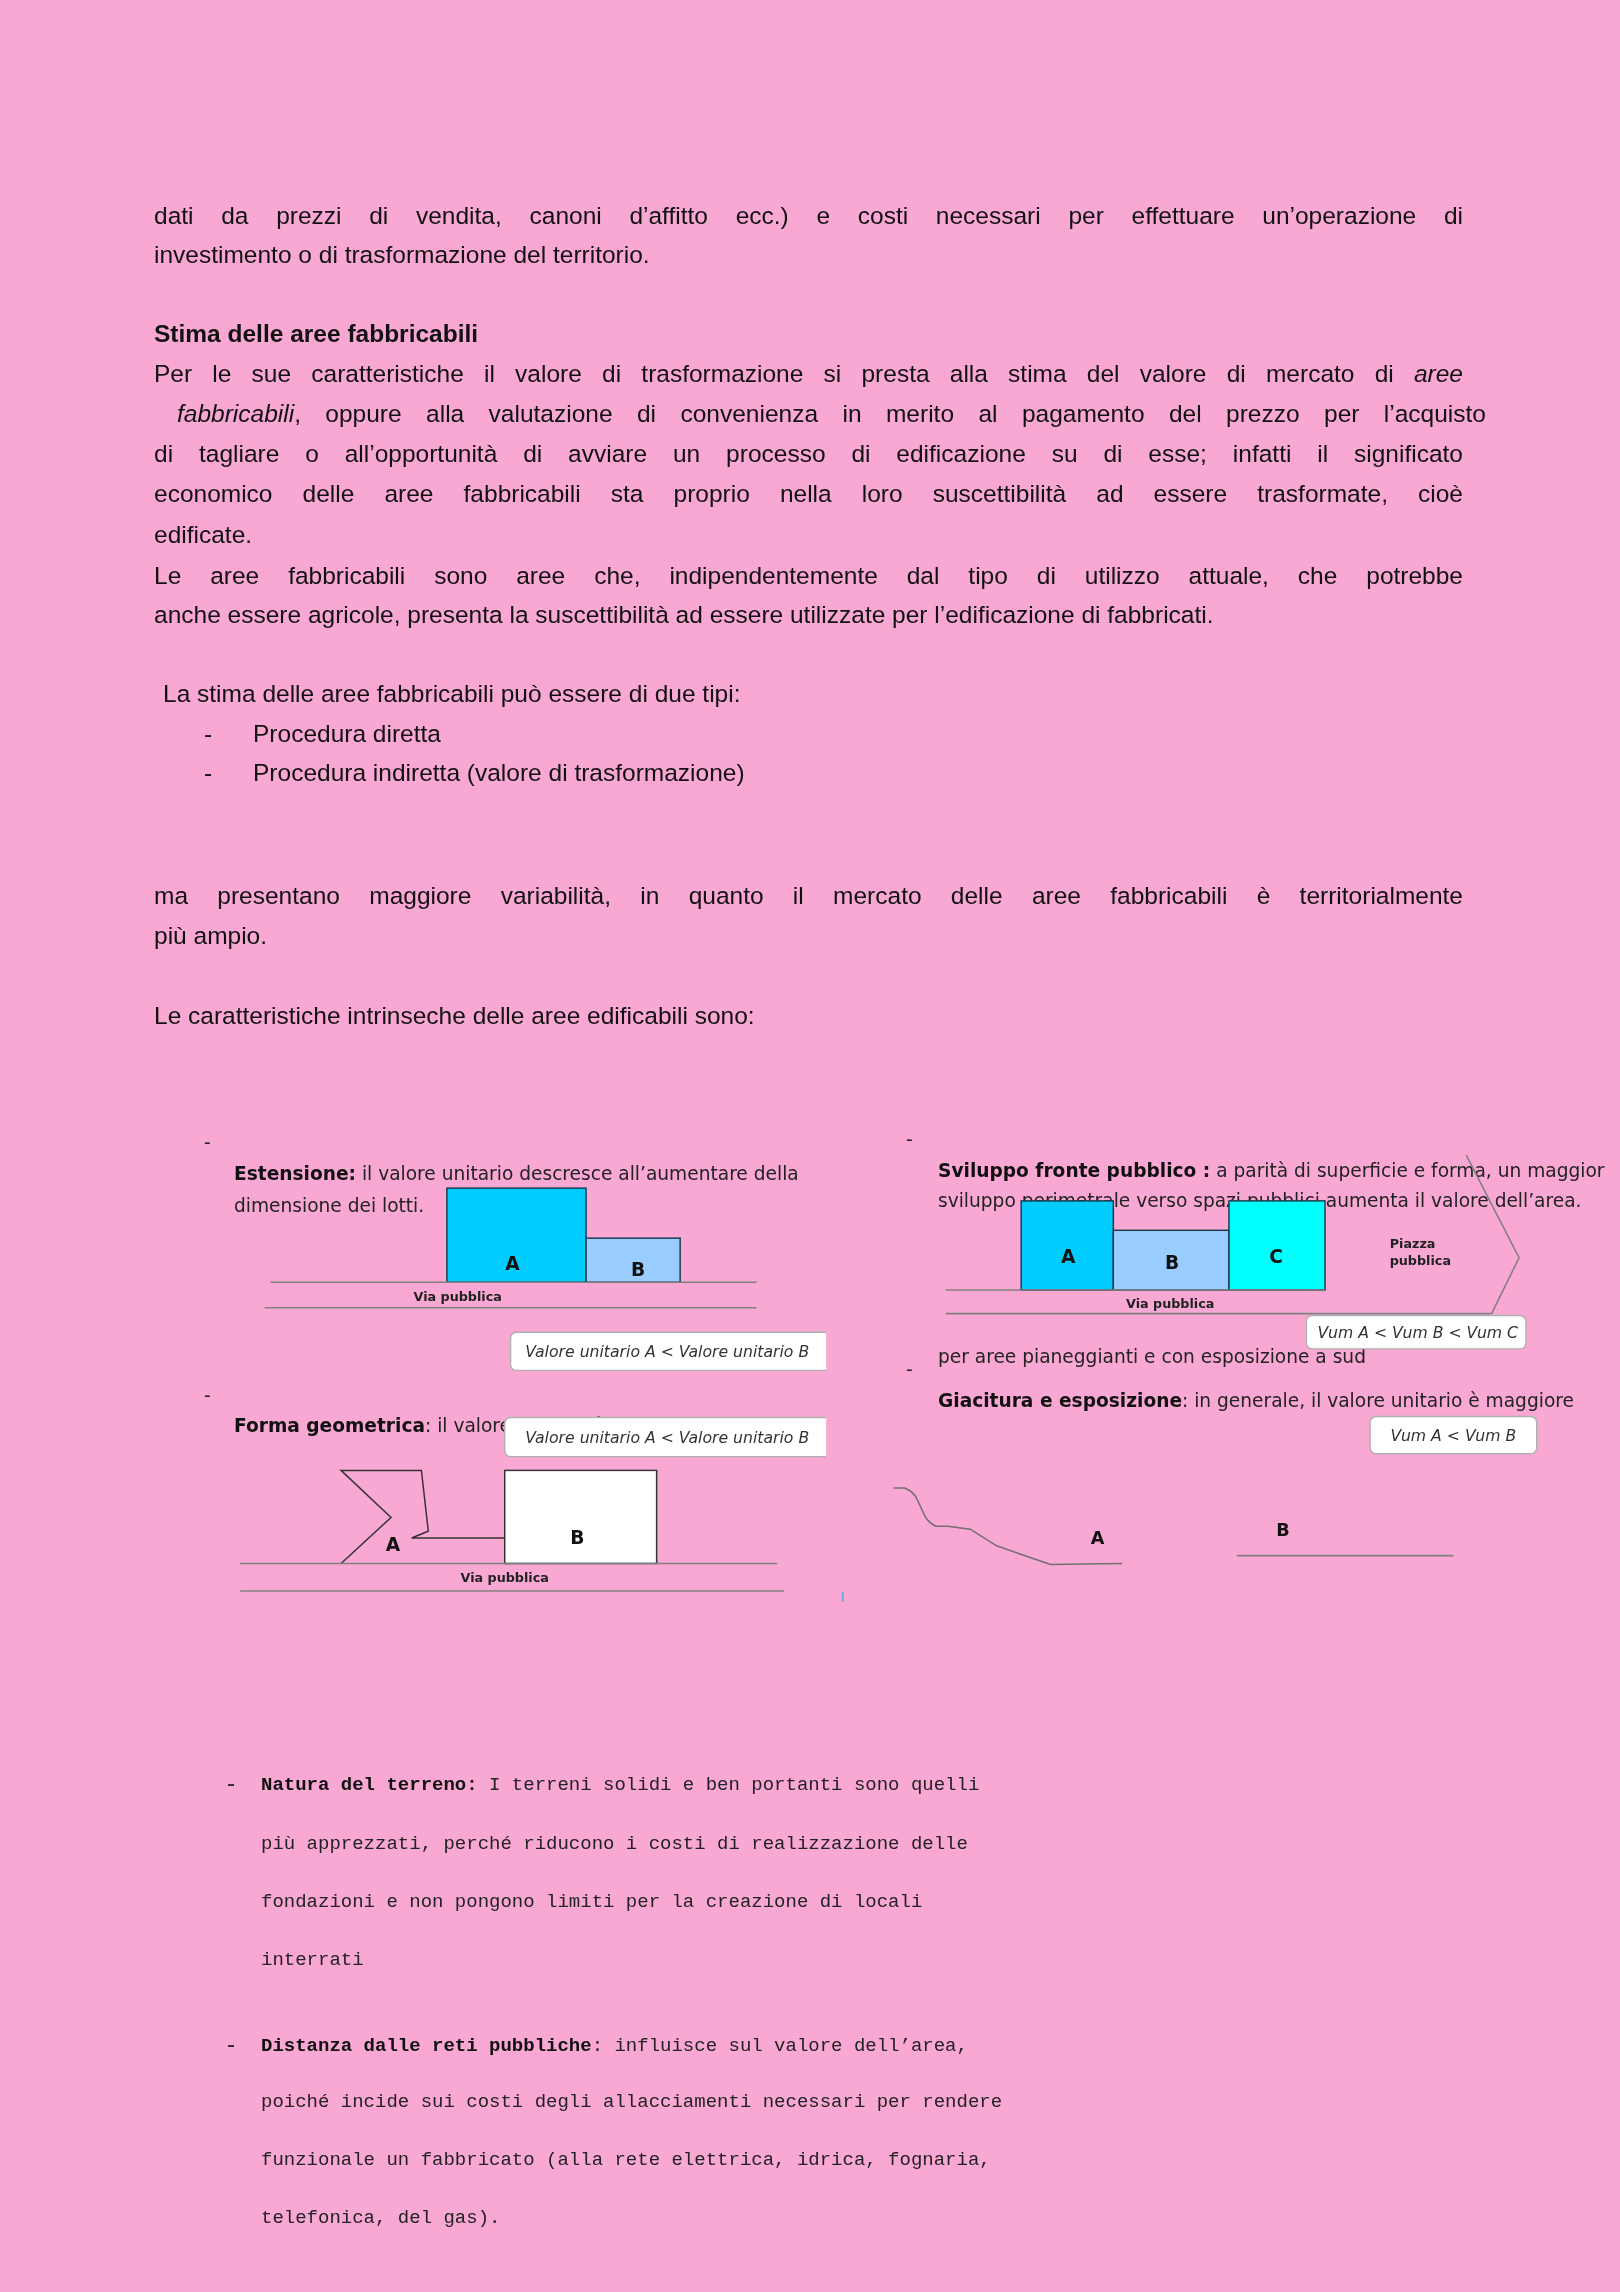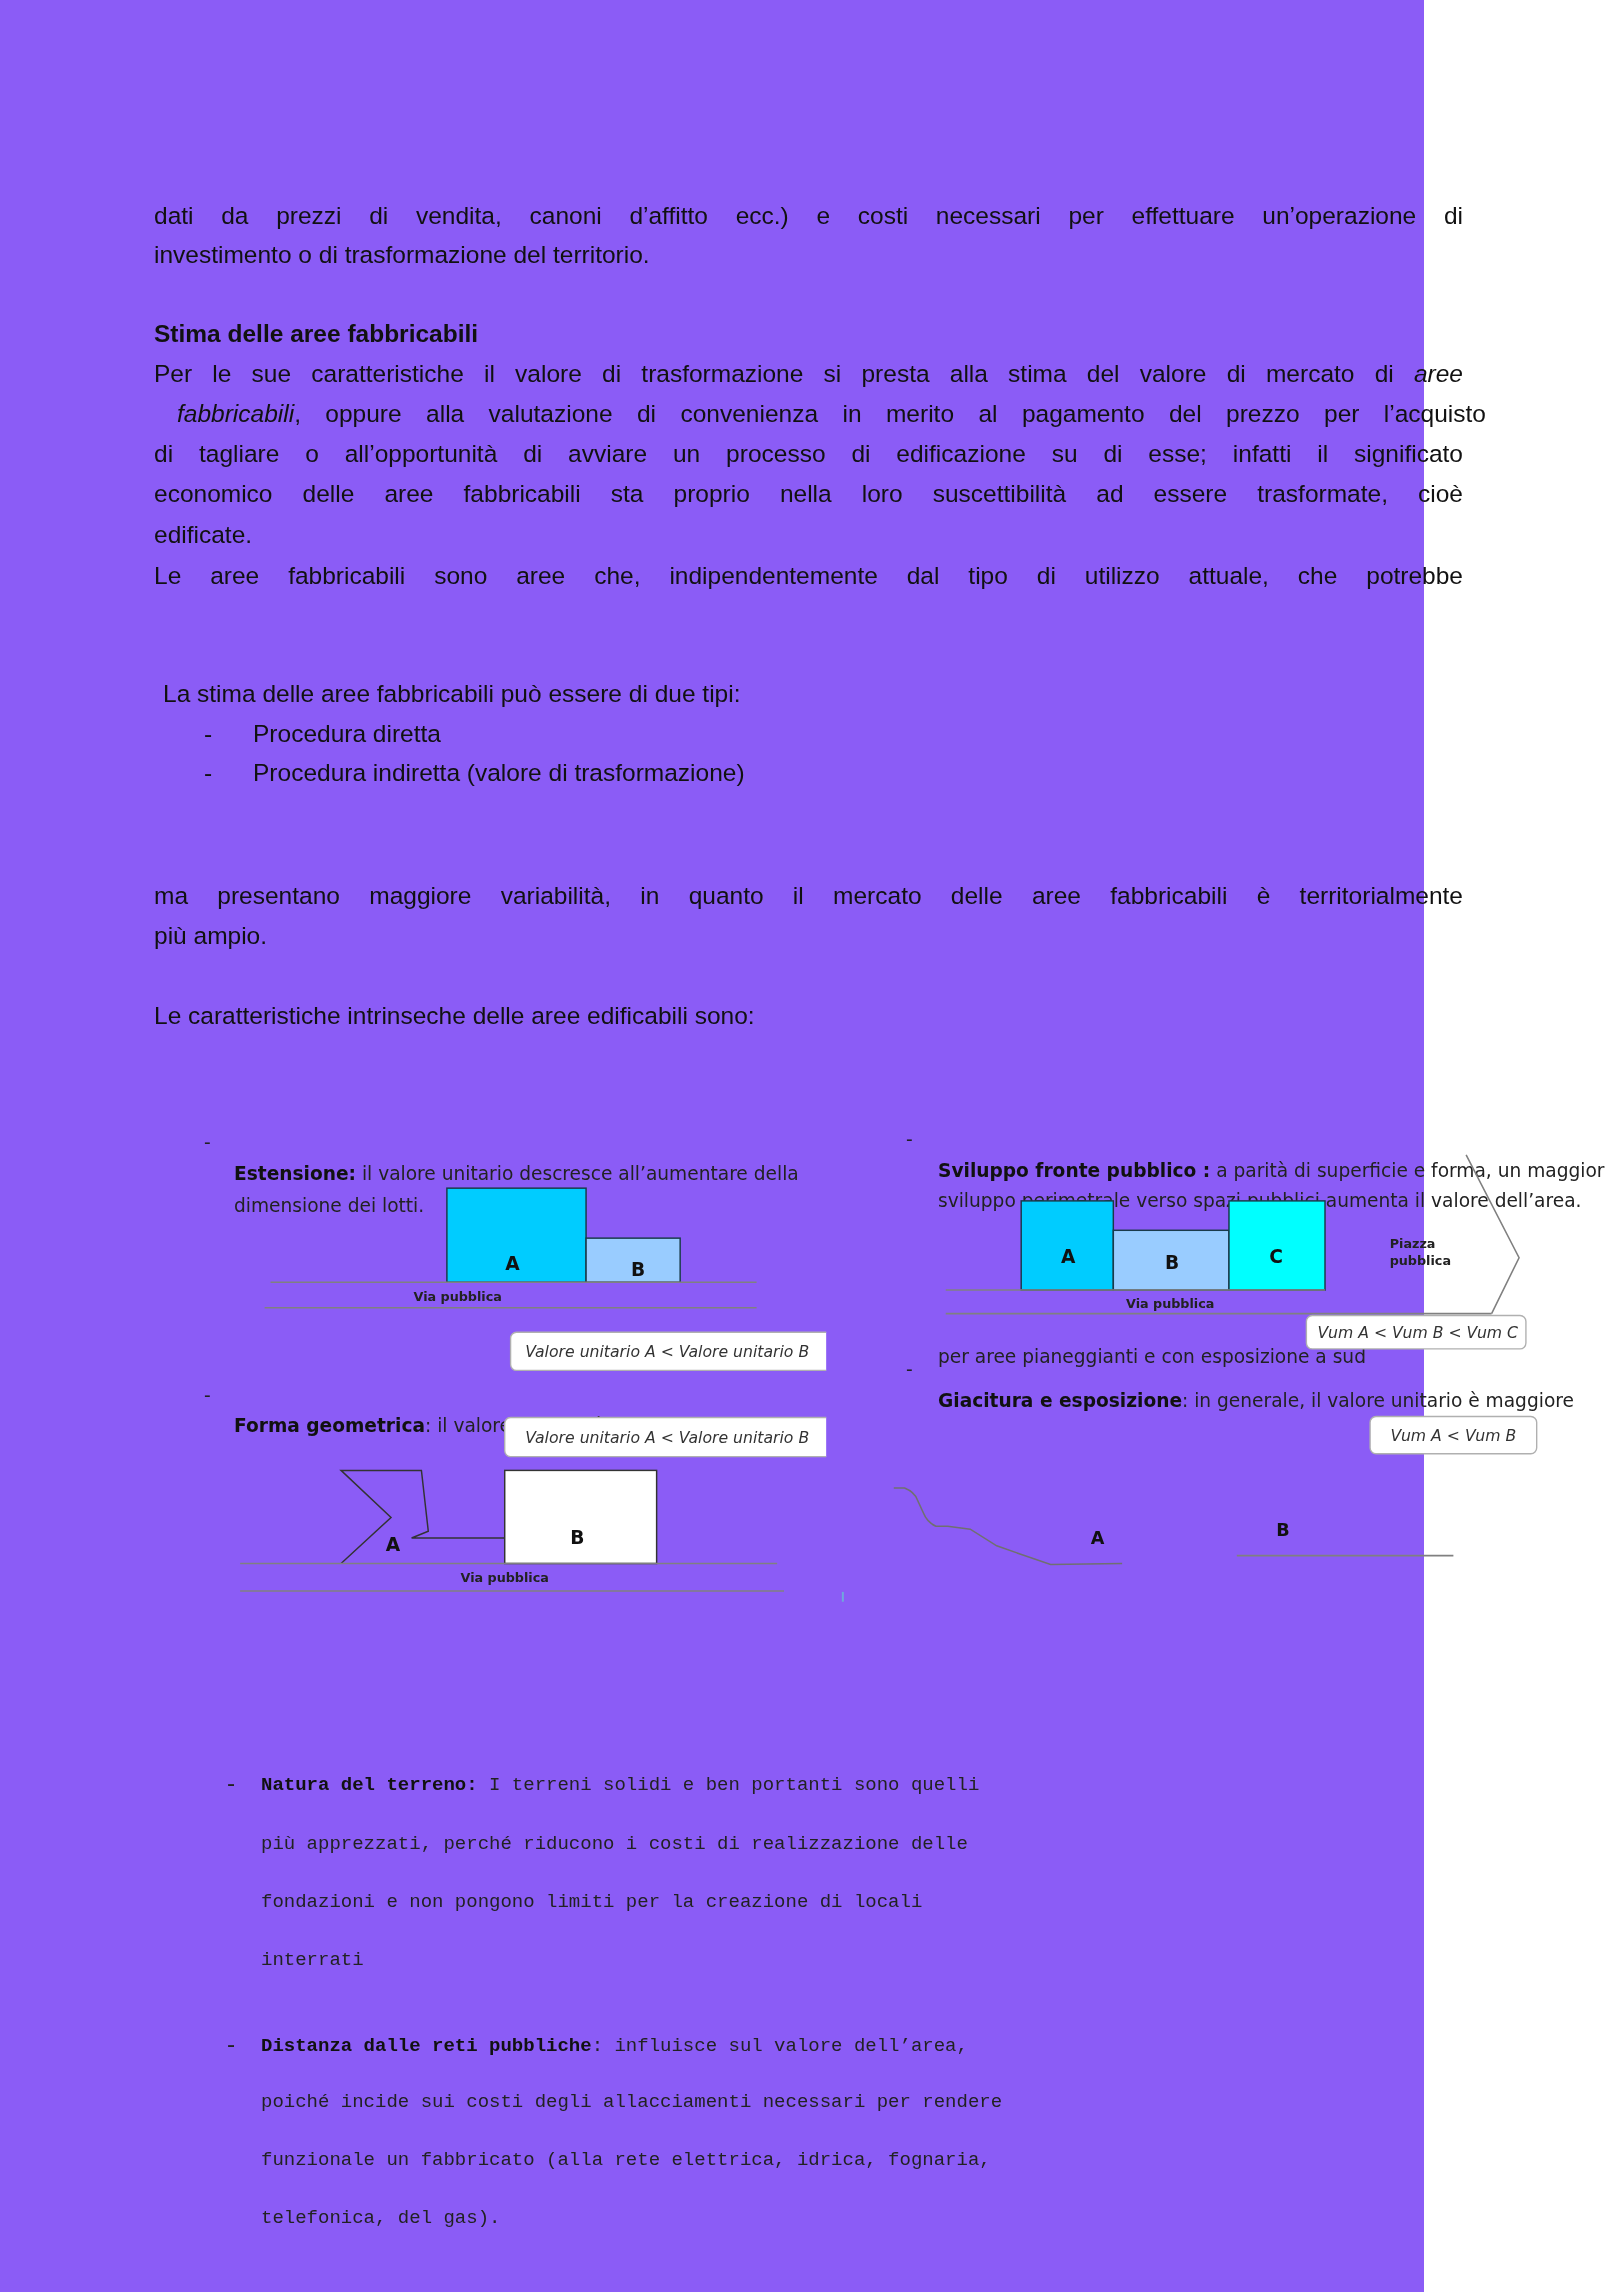--- a/index.html
+++ b/index.html
@@ -1,17 +1,17 @@
 <!DOCTYPE html>
 <html><head>
 <meta charset="utf-8">
 <style>
   html, body { margin: 0; padding: 0; background: #ffffff; }
   body { width: 1620px; height: 2293px; position: relative; overflow: hidden; }
-  .page { position: absolute; left: 0; top: 0; width: 1424px; height: 2293px; background: #8b5cf6; }
+  .page { position: absolute; left: 0; top: 0; width: 1620px; height: 2293px; background: #f9a8d4; }
   .tl {
     position: absolute;
     left: 154px;
     width: 1309px;
     font-family: "Liberation Sans", sans-serif;
     font-size: 24.5px;
     line-height: 39px;
     height: 39px;
     color: #111;
     white-space: nowrap;
@@ -59,20 +59,21 @@
     <span>Per le sue caratteristiche il valore di trasformazione si presta alla stima del valore di mercato di </span><i>aree</i>
   </div>
   <div class="tl j" style="top:394px;margin-left:23px;">
     <i>fabbricabili</i><span>, oppure alla valutazione di convenienza in merito al pagamento del prezzo per l’acquisto</span>
   </div>
   <div class="tl j" style="top:434px;">di tagliare o all’opportunità di avviare un processo di edificazione su di esse; infatti il significato</div>
   <div class="tl j" style="top:474px;">economico delle aree fabbricabili sta proprio nella loro suscettibilità ad essere trasformate, cioè</div>
   <div class="tl j" style="top:556px;">Le aree fabbricabili sono aree che, indipendentemente dal tipo di utilizzo attuale, che potrebbe</div>
 
   <div class="tl" style="top:515px;">edificate.</div>
+  <div class="tl" style="top:595px;">anche essere agricole, presenta la suscettibilità ad essere utilizzate per l’edificazione di fabbricati.</div>
 
   <div class="tl" style="top:674px; left:163px;">La stima delle aree fabbricabili può essere di due tipi:</div>
   <div class="bullet-dash" style="top:714px; left:204px;">-</div>
   <div class="tl" style="top:714px; left:253px; width:auto;">Procedura diretta</div>
   <div class="bullet-dash" style="top:753px; left:204px;">-</div>
   <div class="tl" style="top:753px; left:253px; width:auto;">Procedura indiretta (valore di trasformazione)</div>
 
   <div class="tl j" style="top:876px;">ma presentano maggiore variabilità, in quanto il mercato delle aree fabbricabili è territorialmente</div>
   <div class="tl" style="top:916px;">più ampio.</div>
 

